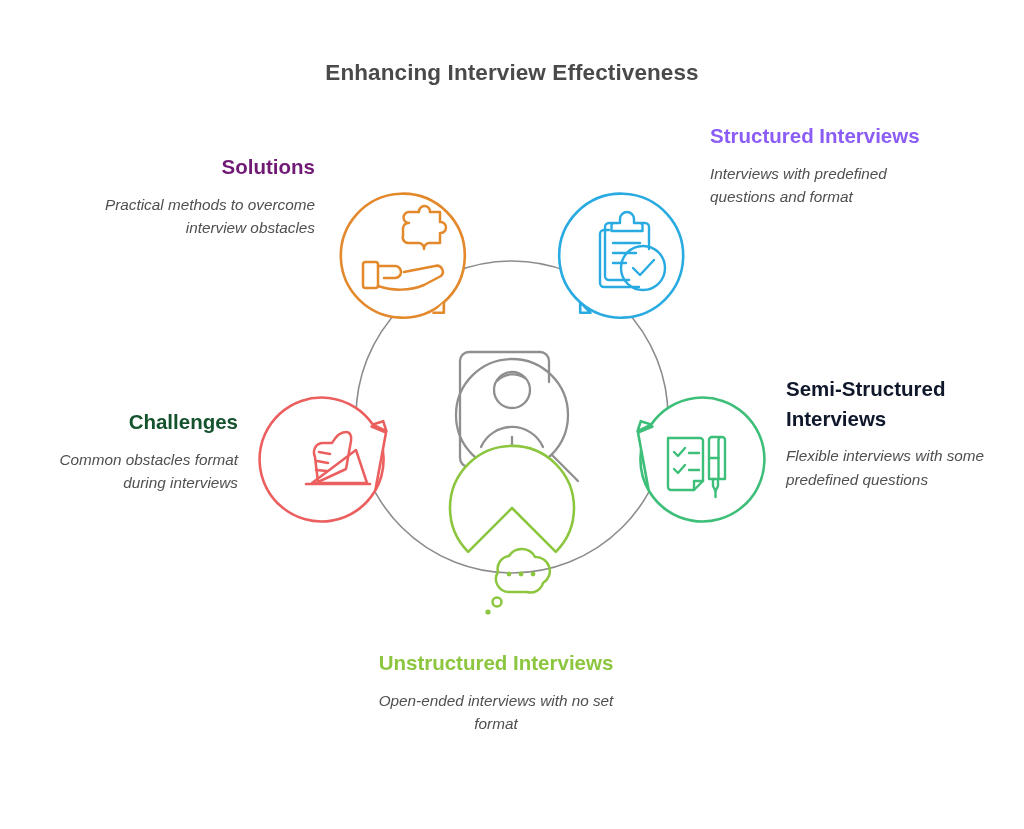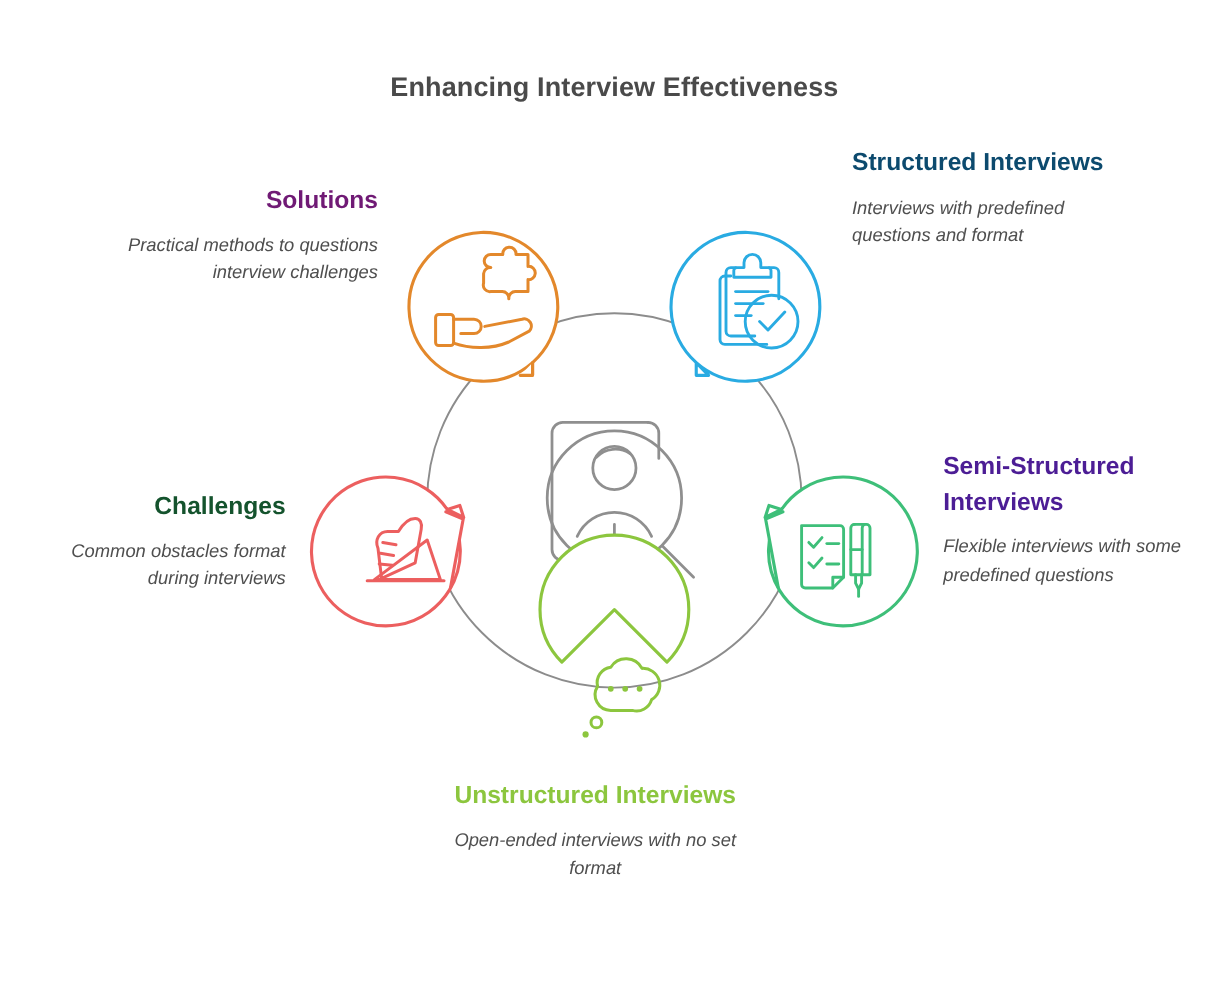--- a/index.html
+++ b/index.html
@@ -217,30 +217,30 @@
         <line x1="316" y1="470" x2="327" y2="471"></line>
 
         <line x1="306" y1="484" x2="370" y2="484"></line>
       </g>
     </g>
 
   </svg>
 
   <div class="node-text align-right" id="text-solutions">
     <div class="node-heading" style="color:#701a75">Solutions</div>
-    <div class="node-desc">Practical methods to questions interview challenges</div>
+    <div class="node-desc">Practical methods to overcome interview obstacles</div>
   </div>
 
   <div class="node-text align-left" id="text-structured">
-    <div class="node-heading" style="color:#0c4a6e">Structured Interviews</div>
+    <div class="node-heading" style="color:#8b5cf6">Structured Interviews</div>
     <div class="node-desc">Interviews with predefined questions and format</div>
   </div>
 
   <div class="node-text align-left" id="text-semi-structured">
-    <div class="node-heading" style="color:#4c1d95">Semi-Structured Interviews</div>
+    <div class="node-heading" style="color:#0f172a">Semi-Structured Interviews</div>
     <div class="node-desc">Flexible interviews with some predefined questions</div>
   </div>
 
   <div class="node-text align-center" id="text-unstructured">
     <div class="node-heading" style="color:#8CC63E">Unstructured Interviews</div>
     <div class="node-desc">Open-ended interviews with no set format</div>
   </div>
 
   <div class="node-text align-right" id="text-challenges">
     <div class="node-heading" style="color:#14532d">Challenges</div>

